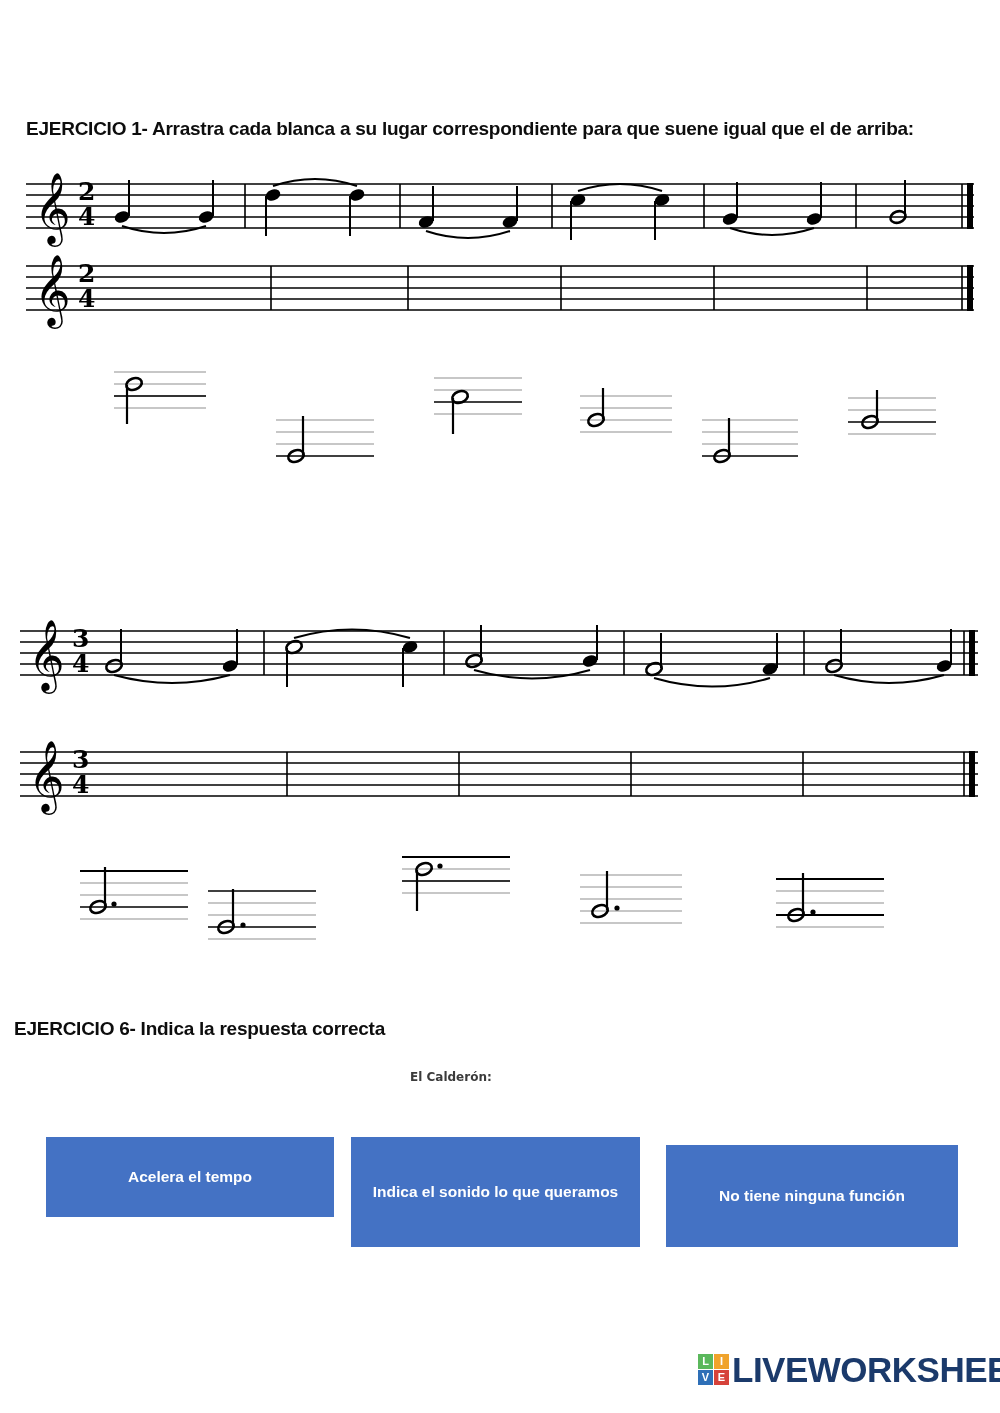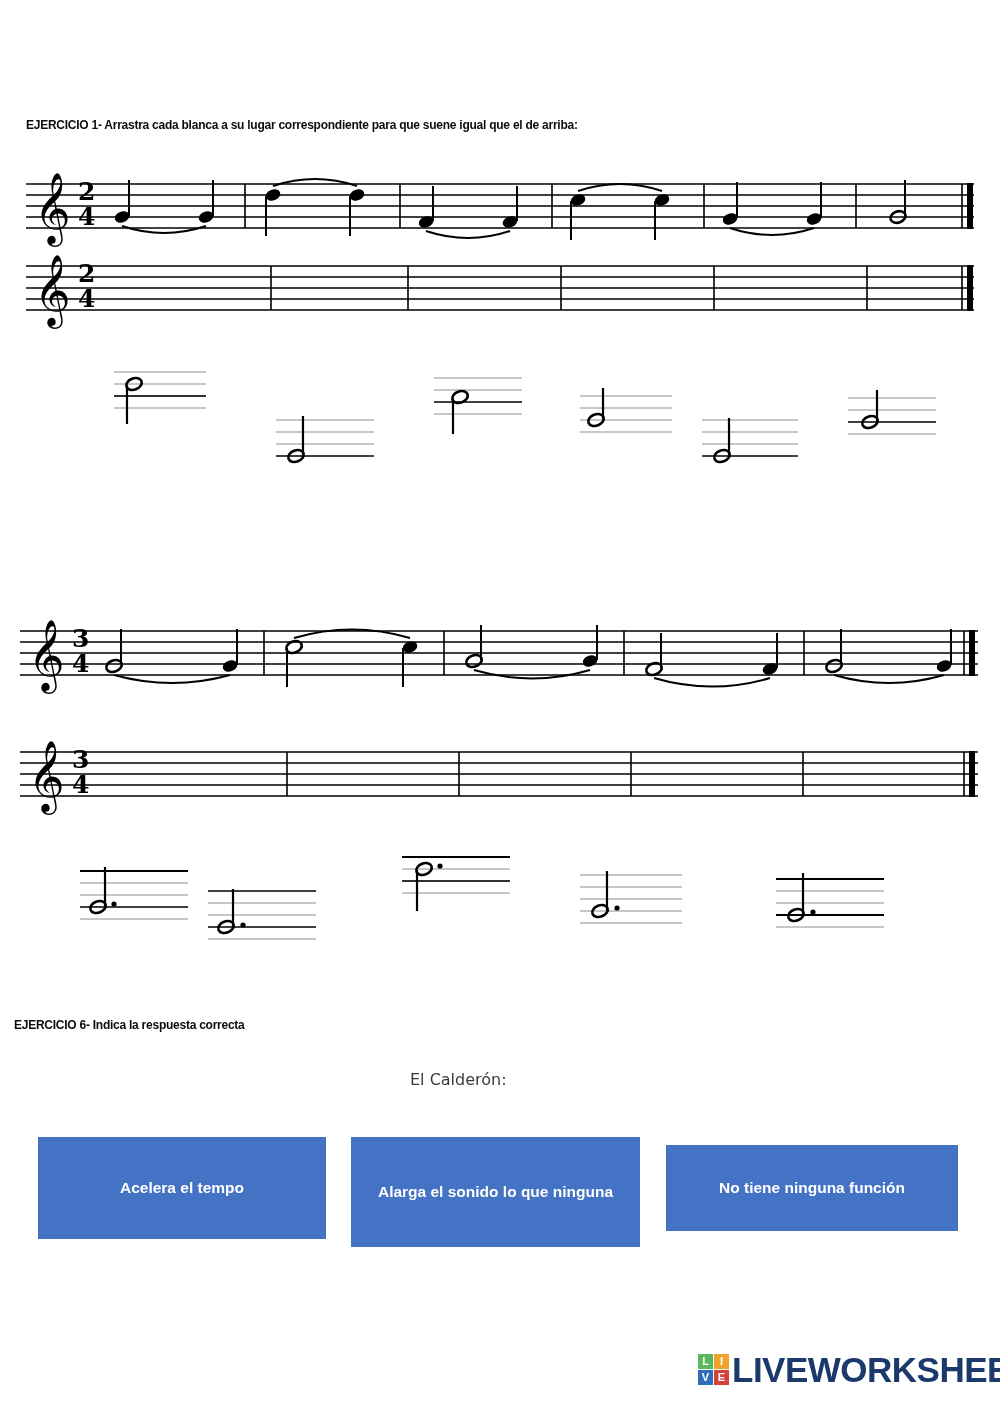--- a/index.html
+++ b/index.html
@@ -17,40 +17,41 @@
   }
   .page {
     position: relative;
     width: 1000px;
     height: 1413px;
   }
   .exercise-heading {
     position: absolute;
     font-family: "Liberation Sans", sans-serif;
     font-weight: bold;
-    font-size: 12px;
+    font-size: 19px;
     letter-spacing: -0.25px;
     color: #0d0d0d;
     white-space: nowrap;
   }
   .staff-block {
     position: absolute;
   }
   .tile-row {
     position: absolute;
   }
   .note-tile {
     position: absolute;
   }
   .question-text {
     position: absolute;
     font-family: "DejaVu Sans", sans-serif;
-    font-size: 16px;
+    font-size: 12px;
     color: #3b3b3b;
     white-space: nowrap;
+    font-weight: bold;
   }
   .answers {
     position: absolute;
     left: 38px;
     top: 1137px;
     width: 925px;
     height: 110px;
   }
   .answer-btn {
     position: absolute;
@@ -62,23 +63,23 @@
     line-height: 1.45;
     display: flex;
     align-items: center;
     justify-content: center;
     text-align: center;
     box-sizing: border-box;
     padding: 6px 14px;
     border: none;
     cursor: pointer;
   }
-  #answer-0 { left: 0px;   top: 0px;  width: 288px; height: 102px; }
+  #answer-0 { left: 8px;   top: 0px;  width: 288px; height: 80px; }
   #answer-1 { left: 313px; top: 0px;  width: 289px; height: 110px; }
-  #answer-2 { left: 628px; top: 8px;  width: 292px; height: 86px; }
+  #answer-2 { left: 628px; top: 8px;  width: 292px; height: 102px; }
 
   .logo {
     position: absolute;
     left: 698px;
     top: 1352px;
     display: flex;
     align-items: center;
     gap: 3px;
   }
   .logo-mark {
@@ -485,21 +486,21 @@
       </svg>
     </div>
   </div>
 
   <div class="exercise-heading" style="left:14px; top:1018px;">EJERCICIO 6- Indica la respuesta correcta</div>
 
   <div class="question-text" style="left:410px; top:1070px;">El Calderón:</div>
 
   <div class="answers">
     <div class="answer-btn" id="answer-0">Acelera el tempo</div>
-    <div class="answer-btn" id="answer-1">Alarga el sonido lo que ninguna</div>
+    <div class="answer-btn" id="answer-1">Indica el sonido lo que queramos</div>
     <div class="answer-btn" id="answer-2">No tiene ninguna función</div>
   </div>
 
   <div class="logo">
     <div class="logo-mark">
       <div class="logo-cell c0">L</div>
       <div class="logo-cell c1">I</div>
       <div class="logo-cell c2">V</div>
       <div class="logo-cell c3">E</div>
     </div>

